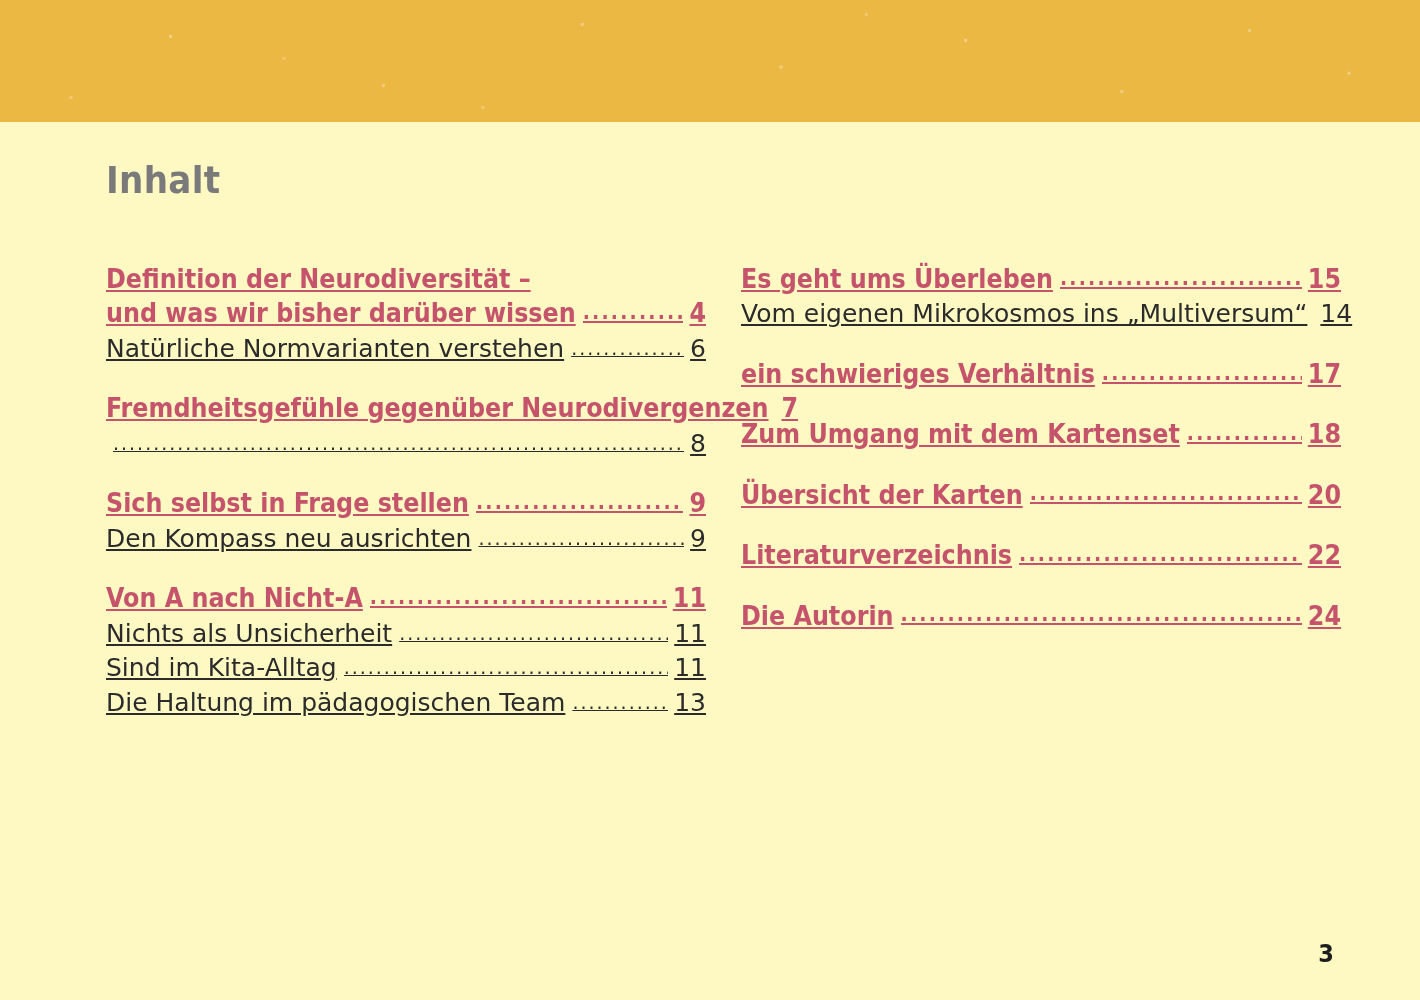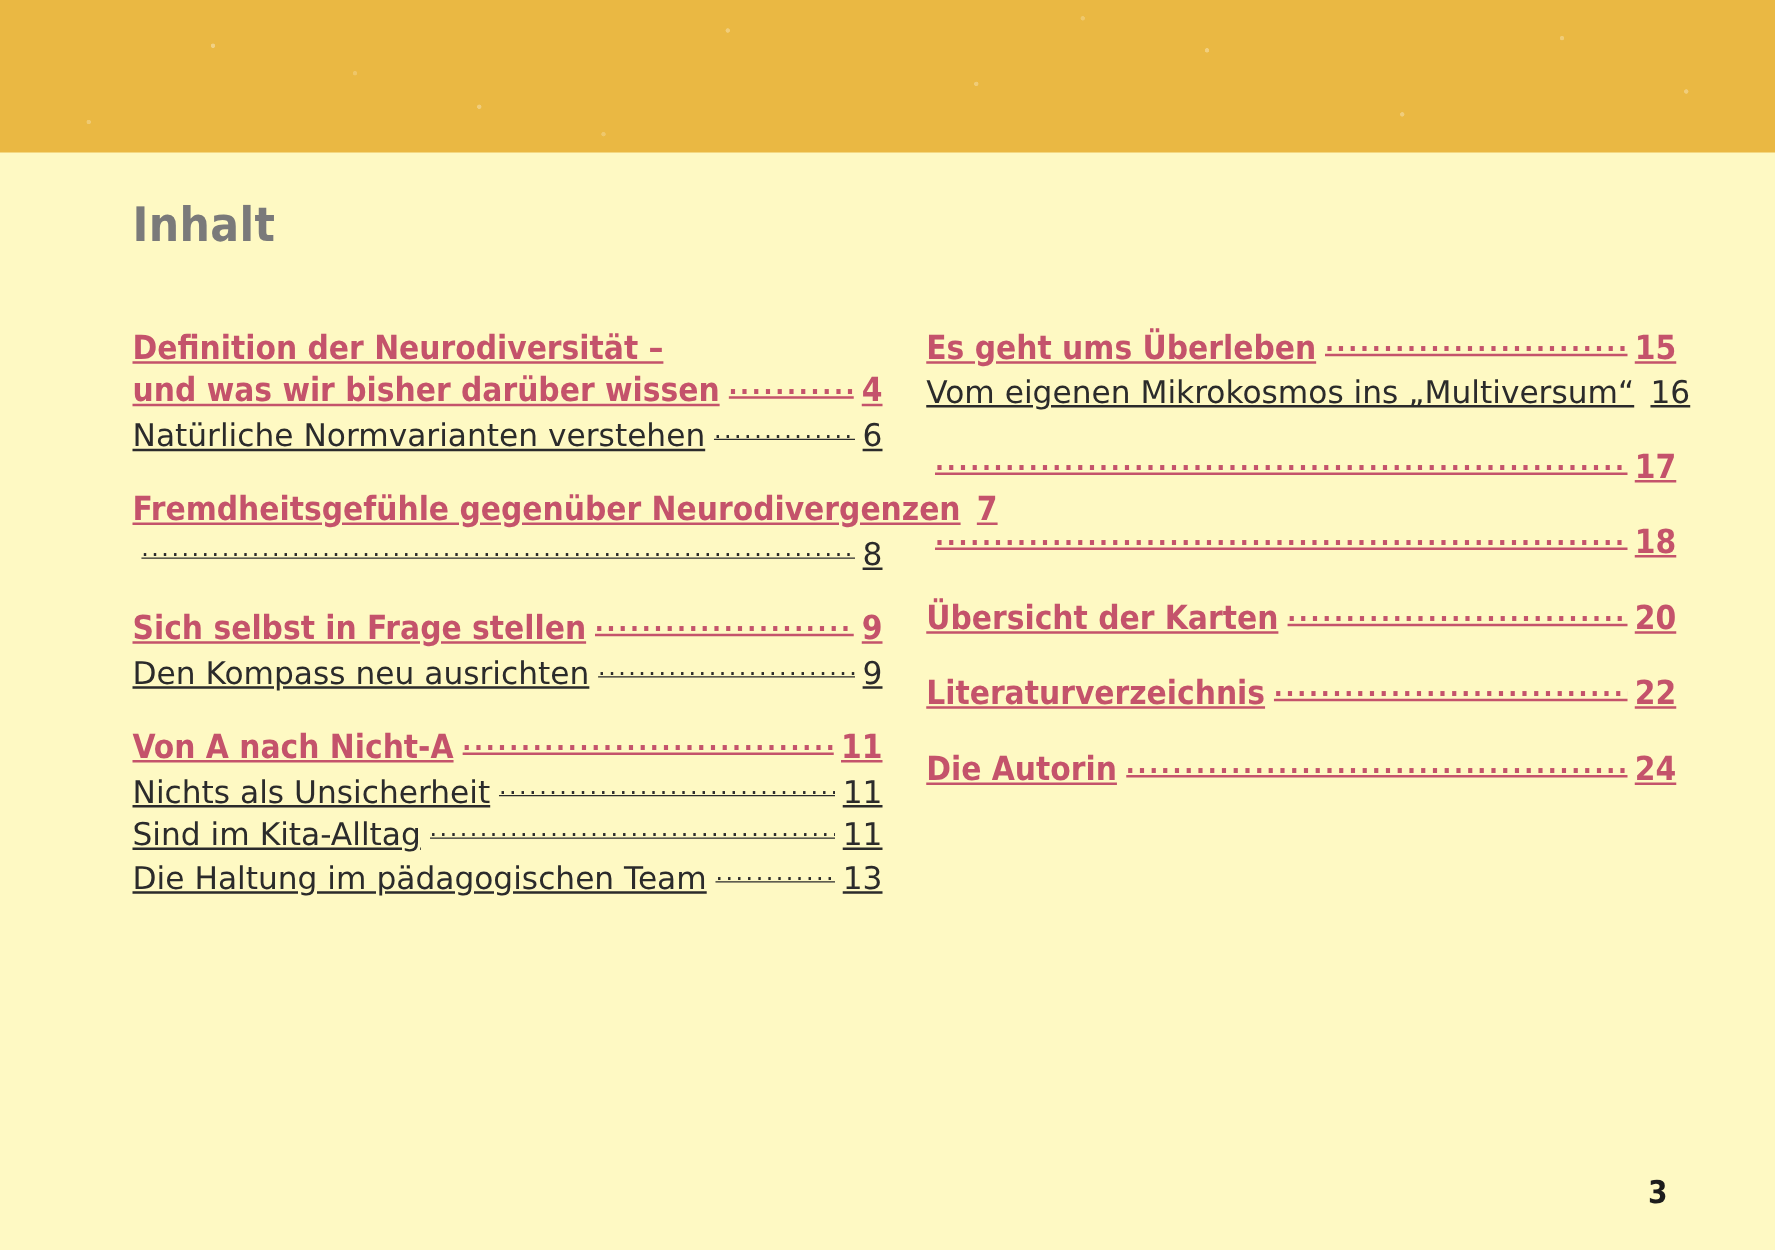--- a/index.html
+++ b/index.html
@@ -67,21 +67,21 @@
   .entry {
     display: block;
     position: relative;
     width: 100%;
     line-height: 1.30;
     margin-bottom: 2px;
     text-decoration: underline;
   }
   .row {
     display: flex;
-    align-items: flex-start;
+    align-items: center;
     width: 100%;
   }
   .label {
     white-space: nowrap;
     flex: 0 0 auto;
   }
   .dots {
     flex: 1 1 auto;
     overflow: hidden;
     white-space: nowrap;
@@ -218,31 +218,33 @@
           <div class="row">
             <span class="label">Es geht ums Überleben</span>
             <span class="dots">..........................................................................................</span>
             <span class="pageno">15</span>
           </div>
         </div>
         <div class="entry minor">
           <div class="row">
             <span class="label">Vom eigenen Mikrokosmos ins „Multiversum“</span>
             <span class="dots">..........................................................................................</span>
-            <span class="pageno">16</span>
-          </div>
-        </div>
-        <div class="entry major" style="margin-top: 26px;">
-          <div class="row">
+            <span class="pageno">14</span>
+          </div>
+        </div>
+        <div class="entry major" style="margin-top: 26px;">
+          <div class="row">
+            <span class="label">ein schwieriges Verhältnis</span>
             <span class="dots">..........................................................................................</span>
             <span class="pageno">17</span>
           </div>
         </div>
         <div class="entry major" style="margin-top: 26px;">
           <div class="row">
+            <span class="label">Zum Umgang mit dem Kartenset</span>
             <span class="dots">..........................................................................................</span>
             <span class="pageno">18</span>
           </div>
         </div>
         <div class="entry major" style="margin-top: 26px;">
           <div class="row">
             <span class="label">Übersicht der Karten</span>
             <span class="dots">..........................................................................................</span>
             <span class="pageno">20</span>
           </div>

